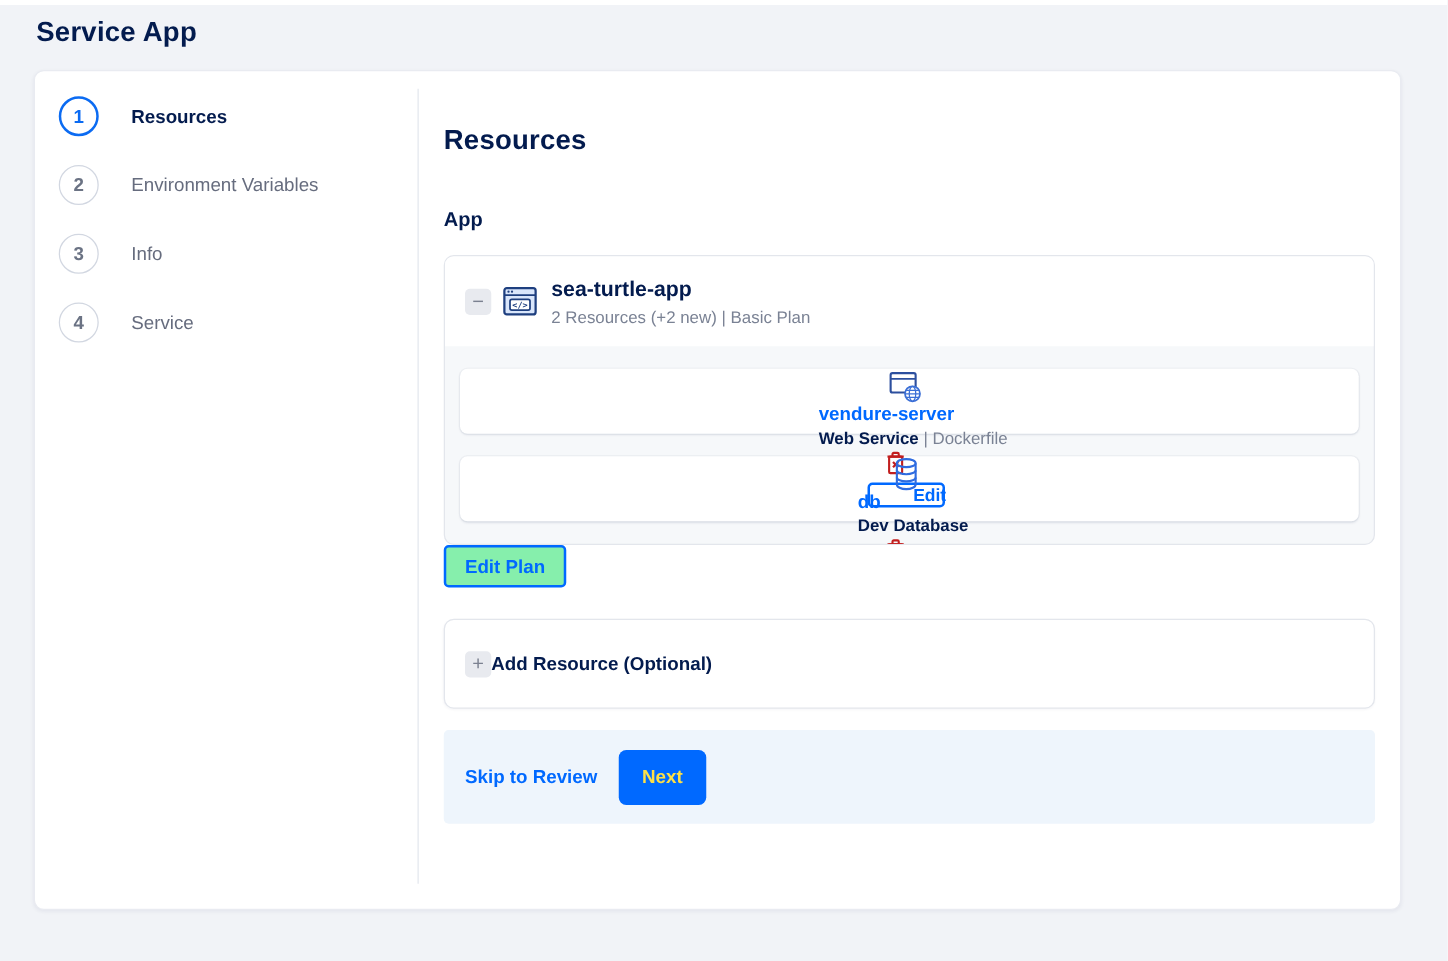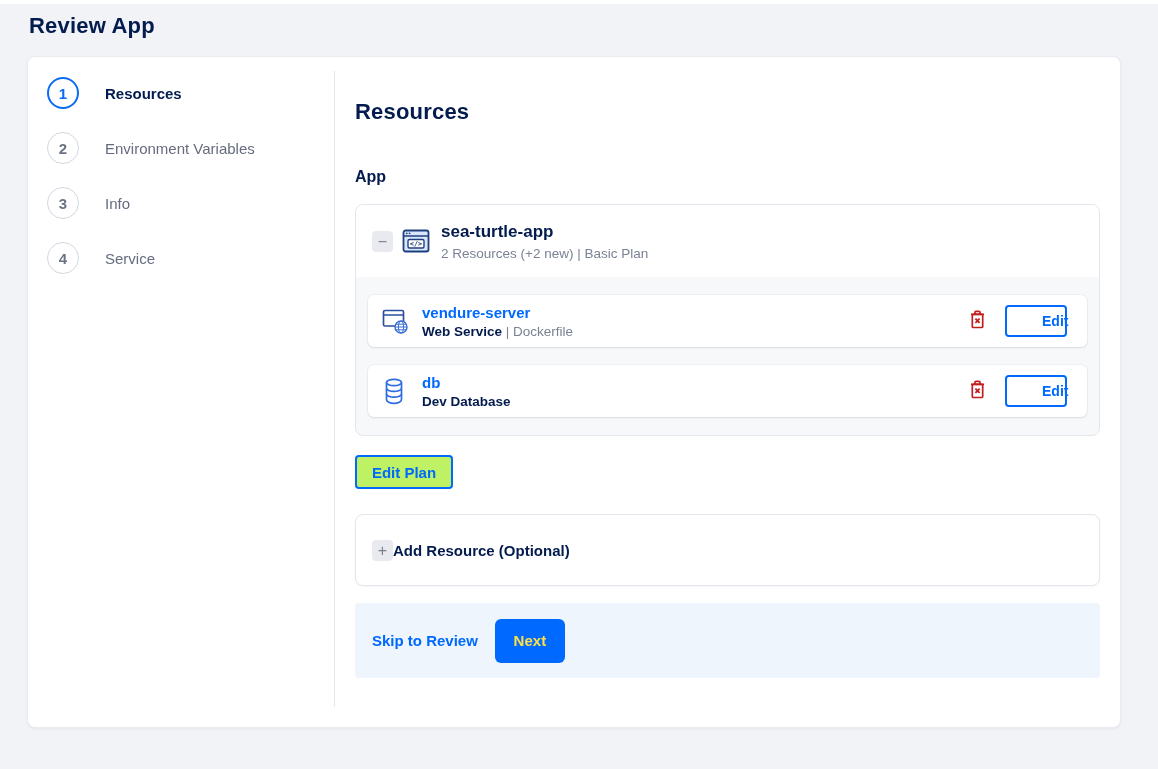--- a/index.html
+++ b/index.html
@@ -69,43 +69,43 @@
   .app-icon-wrap { margin-left: 9px; display: flex; align-items: center; }
   .app-head-text { margin-left: 11px; }
   .app-name { font-size: 17px; font-weight: 700; color: #031b4e; }
   .app-summary { margin-top: 4px; font-size: 13.5px; color: #7a8294; }
   .app-group-body { padding: 18px 12px 18px 12px; }
   .resource-row {
     background: #ffffff; border-radius: 6px;
     box-shadow: 0 1px 2px rgba(3,27,78,.10), 0 0 0 1px rgba(3,27,78,.03);
     height: 52px; display: flex; align-items: center;
     padding: 0 20px 0 14px;
+    flex-direction: column;
   }
   .resource-row + .resource-row { margin-top: 18px; }
   .res-icon { display: flex; align-items: center; flex: 0 0 28px; }
   .res-text { margin-left: 12px; }
   .res-name { font-size: 15px; font-weight: 700; color: #0069ff; }
   .res-meta { margin-top: 3px; font-size: 13.5px; }
   .res-type { font-weight: 700; color: #031b4e; }
   .res-source { color: #7a8294; font-weight: 400; }
   .row-spacer { flex: 1; }
   .trash-btn {
     background: none; border: none; cursor: pointer;
     display: flex; align-items: center; margin-right: 16px; padding: 2px;
   }
   .edit-btn {
     width: 62px; height: 32px;
     background: #ffffff; border: 2px solid #0069ff; border-radius: 4px;
     color: #0069ff; font-size: 14px; font-weight: 700;
     cursor: pointer; font-family: inherit; padding-left: 35px;
   }
   .edit-plan-btn {
-    margin-top: 19px;
     width: 98px; height: 34px;
-    background: #bef264; border: 2px solid #0069ff; border-radius: 4px;
+    background: #86efac; border: 2px solid #0069ff; border-radius: 4px;
     color: #0069ff; font-size: 15px; font-weight: 700;
     cursor: pointer; font-family: inherit; display: block;
   }
   .add-resource {
     margin-top: 25px; height: 72px;
     background: #ffffff; border: 1px solid #e3e6ec; border-radius: 8px;
     box-shadow: 0 1px 2px rgba(3,27,78,.04);
     display: flex; align-items: center; padding: 0 16px;
     cursor: pointer;
   }
@@ -124,21 +124,21 @@
     background: #0069ff; border: none; border-radius: 6px;
     color: #fde047; font-size: 15px; font-weight: 700;
     cursor: pointer; font-family: inherit;
   }
 </style>
 </head>
 <body>
 
 <div class="top-strip"></div>
 
-<h1 class="page-title">Review App</h1>
+<h1 class="page-title">Service App</h1>
 
 <div class="card">
 
   <nav class="stepper">
     <div class="step active">
       <div class="step-circle">1</div>
       <div class="step-label">Resources</div>
     </div>
     <div class="step">
       <div class="step-circle">2</div>

